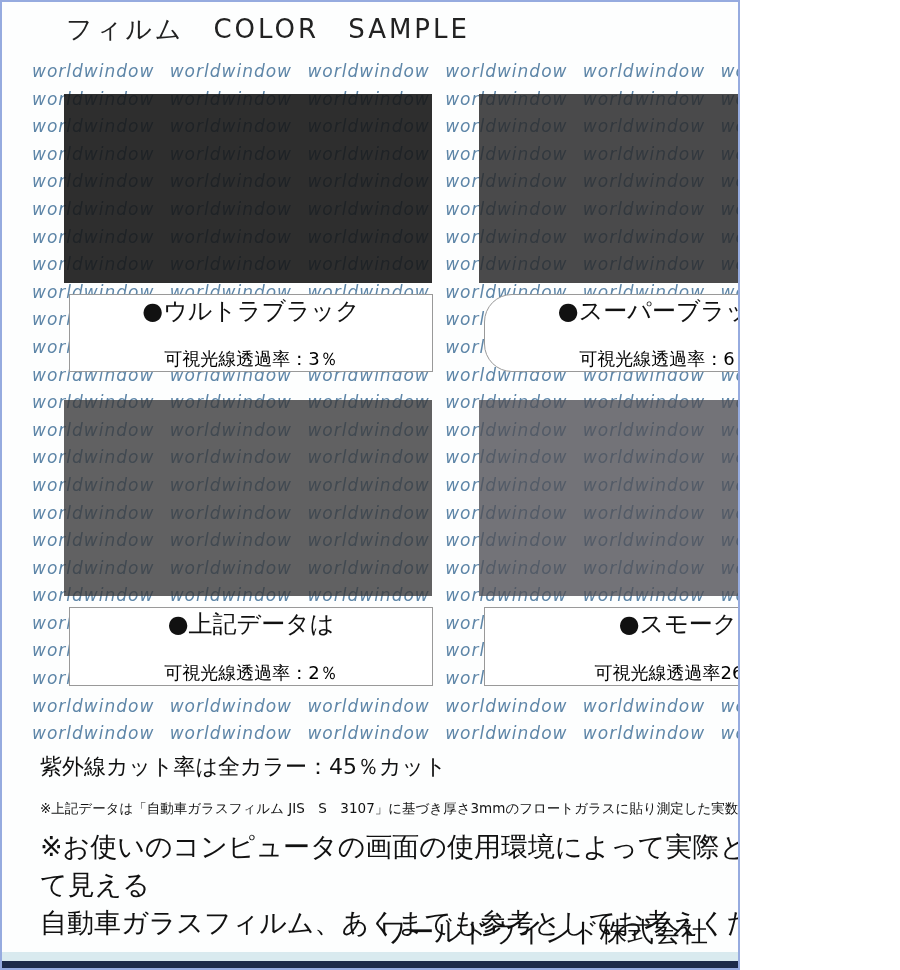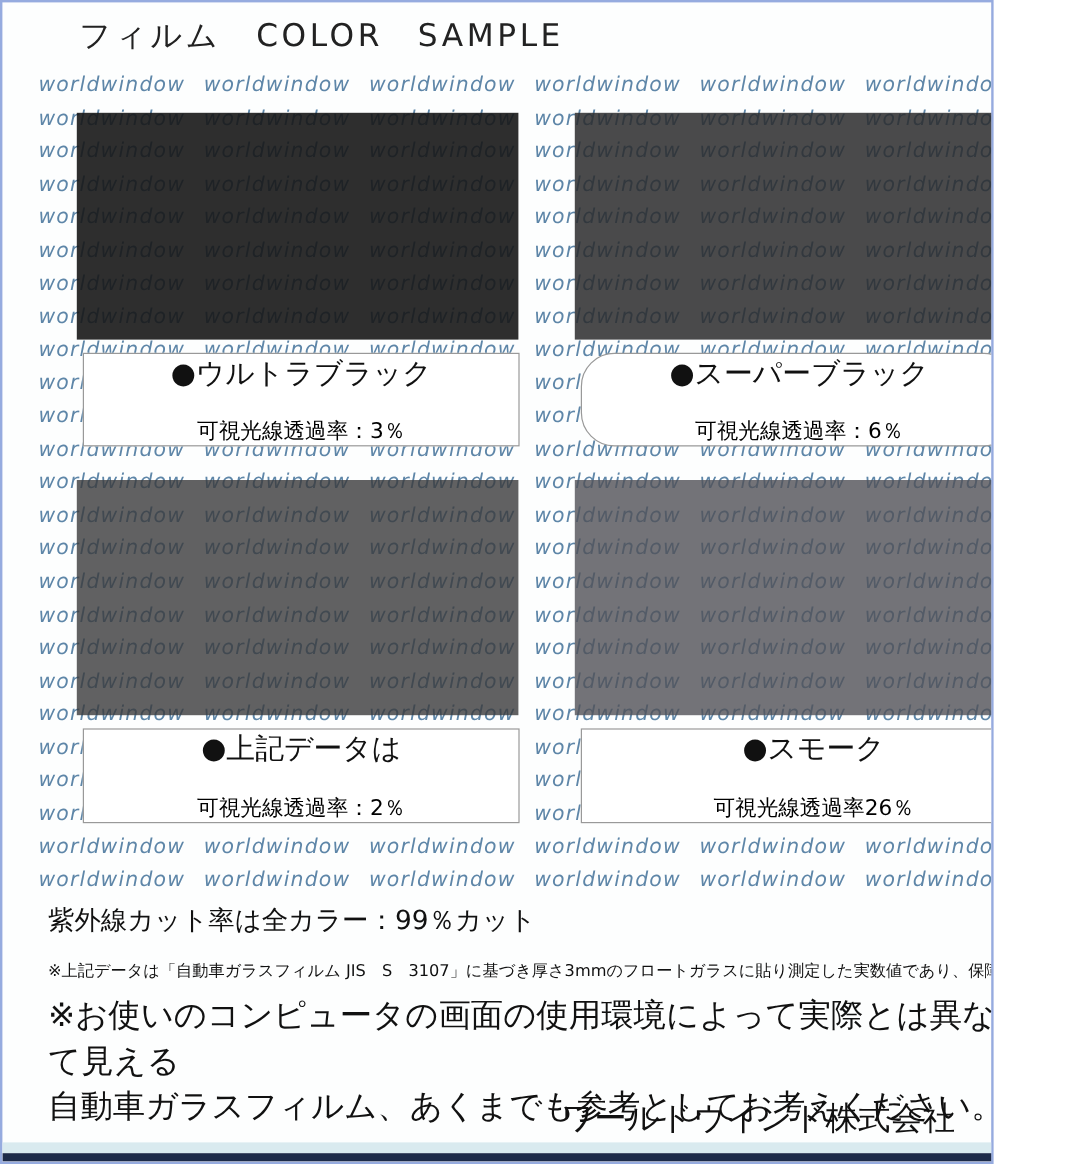--- a/index.html
+++ b/index.html
@@ -1,18 +1,18 @@
 <!DOCTYPE html>
 <html><head>
 <meta charset="utf-8">
 <style>
   html,body{margin:0;padding:0;background:#ffffff;}
   #page{
     position:relative;
-    width:828px;height:970px;
+    width:740px;height:970px;
     box-sizing:border-box;
     background:#fdfefe;
     border:2px solid #4d7c0f;
     overflow:hidden;
     font-family:"DejaVu Sans","Liberation Sans",sans-serif;
     color:#1a1a1a;
   }
   .page-title{
     position:absolute;left:64px;top:10px;
     font-size:26px;letter-spacing:3px;color:#222;
@@ -103,21 +103,21 @@
   </div>
   <div class="label-box r2 c1" style="border-color: rgb(153, 153, 153);">
     <div class="film-name">●上記データは</div>
     <div class="film-trans">可視光線透過率：2％</div>
   </div>
   <div class="label-box r2 c2" style="border-color: rgb(153, 153, 153); padding-left: 12px;">
     <div class="film-name">●スモーク</div>
     <div class="film-trans">可視光線透過率26％</div>
   </div>
 
-  <div class="uv-note">紫外線カット率は全カラー：99％カット</div>
+  <div class="uv-note">紫外線カット率は全カラー：45％カット</div>
   <div class="data-note">※上記データは「自動車ガラスフィルム JIS　S　3107」に基づき厚さ3mmのフロートガラスに貼り測定した実数値であり、保障値ではありません。</div>
   <div class="disclaimer">
     <div>※お使いのコンピュータの画面の使用環境によって実際とは異なって見える</div>
     <div>自動車ガラスフィルム、あくまでも参考としてお考えください。</div>
   </div>
   <div class="company">ワールドウインド株式会社</div>
 
   <div class="bottom-strip" style="background: rgb(217, 234, 239);"></div>
   <div class="bottom-bar" style="background: rgb(29, 43, 73);"></div>
 

